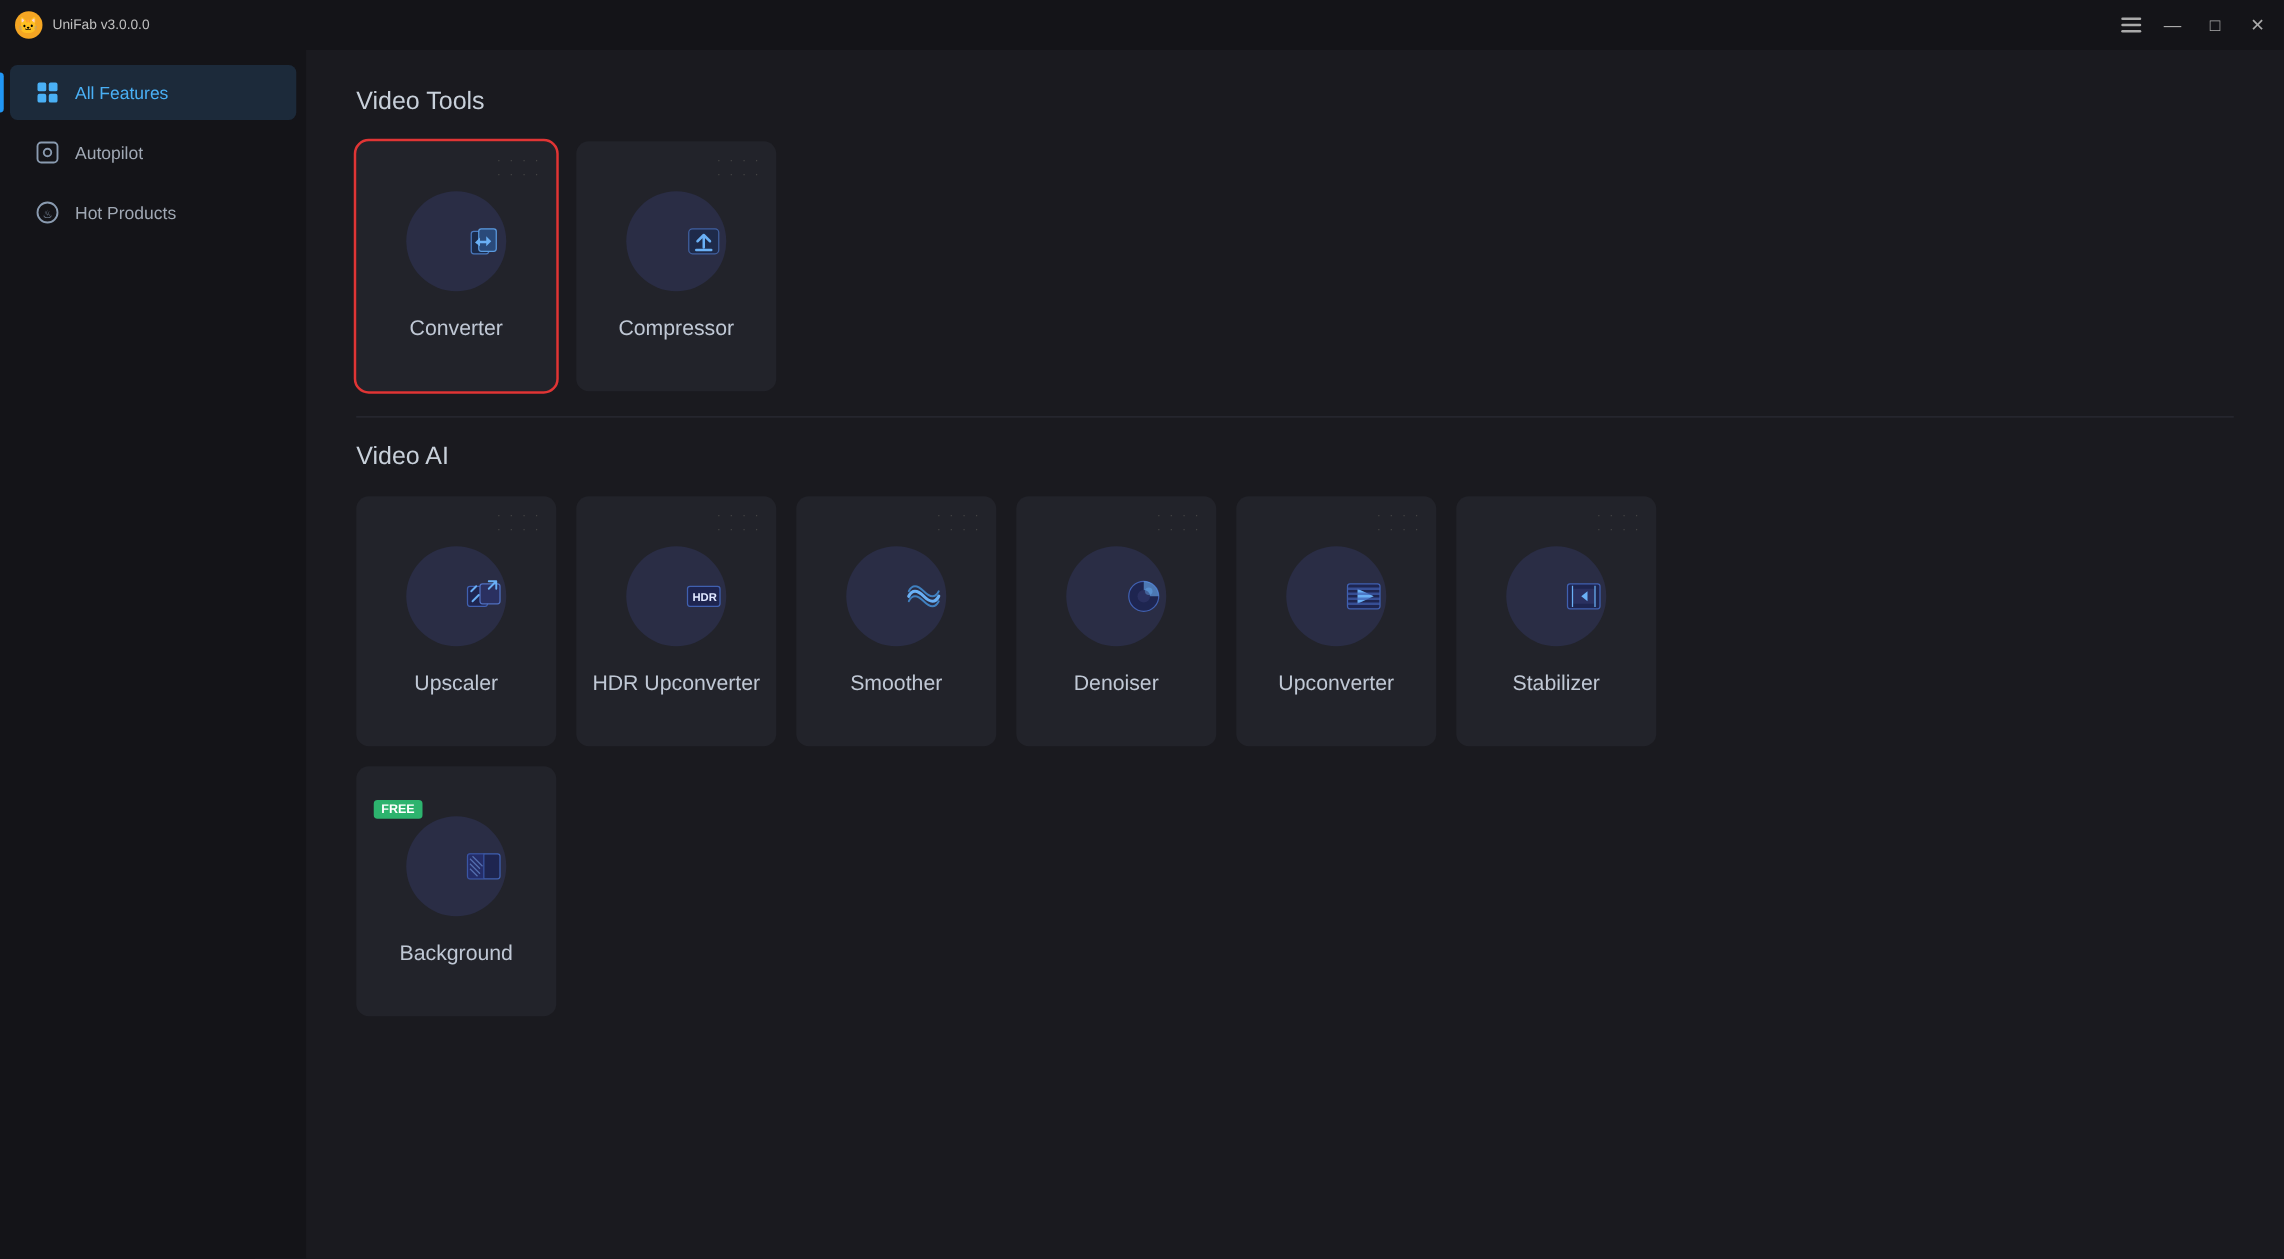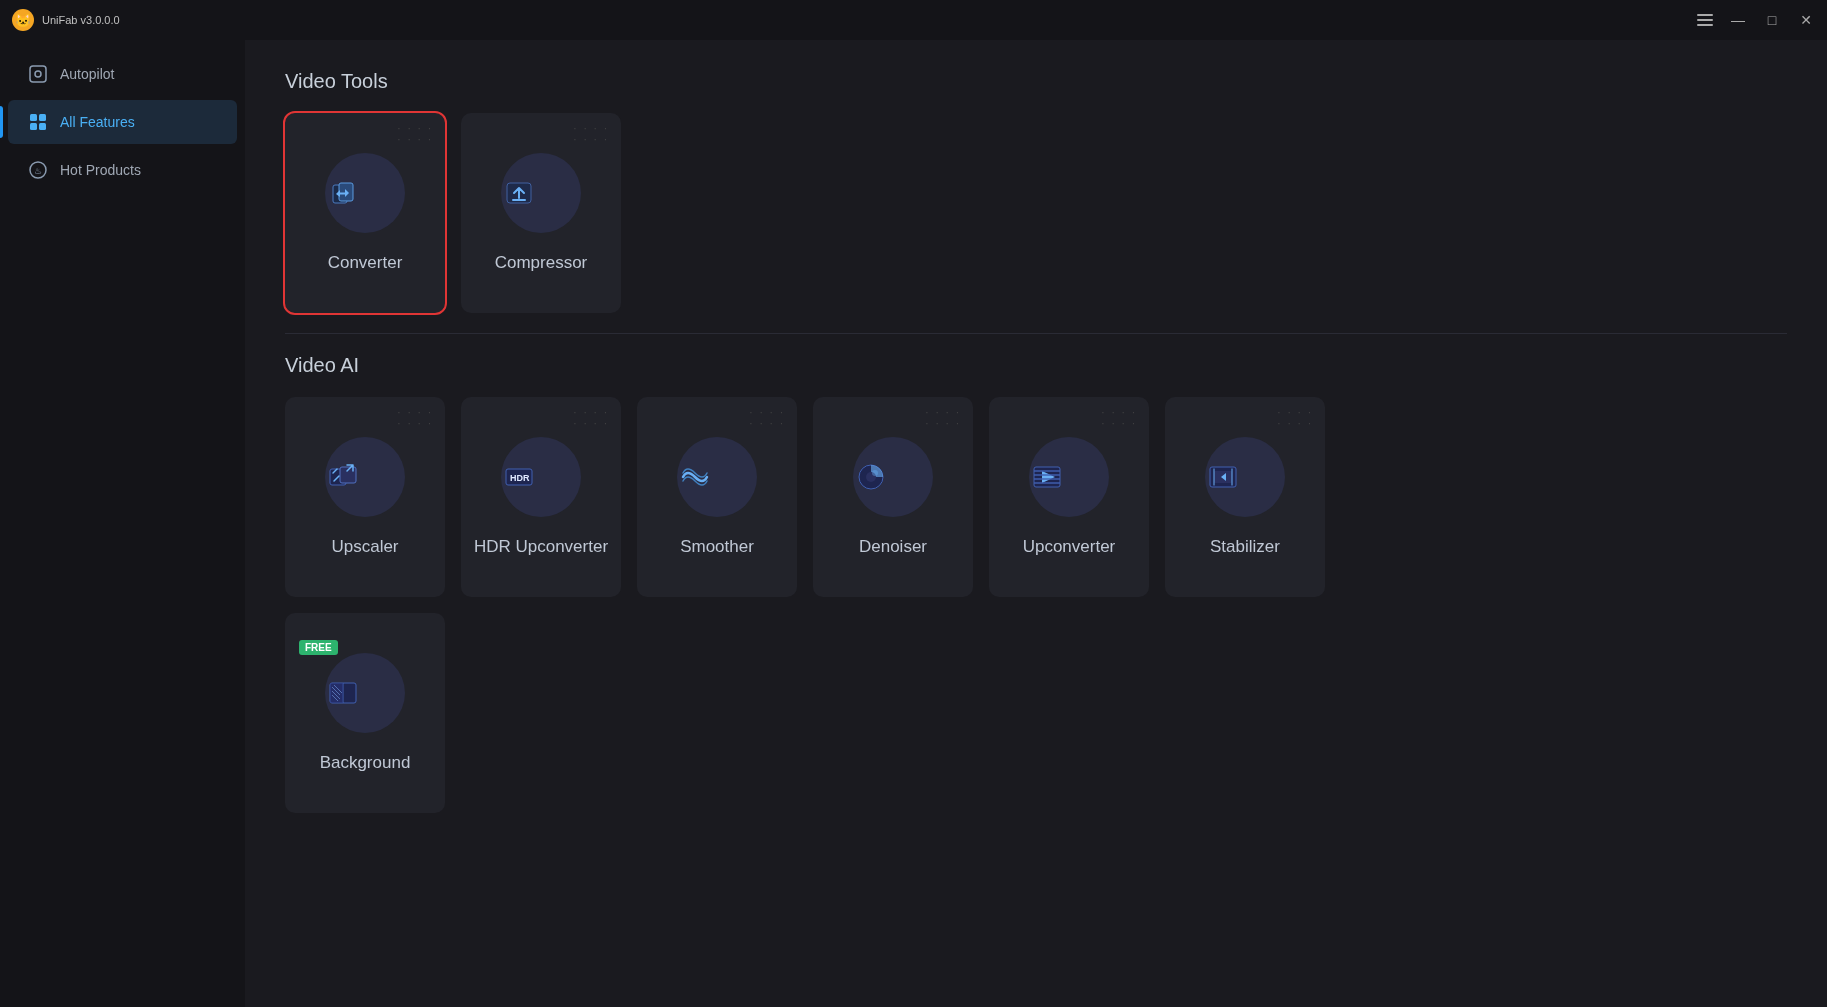--- a/index.html
+++ b/index.html
@@ -187,21 +187,21 @@
       background: #22232a;
     }
 
     .tool-icon-circle {
       width: 80px;
       height: 80px;
       border-radius: 50%;
       background: #2a2d45;
       display: flex;
       align-items: center;
-      justify-content: flex-start;
+      justify-content: flex-end;
       margin-bottom: 20px;
       position: relative;
     }
 
     .tool-name {
       font-size: 17px;
       color: #c0c8d5;
       text-align: center;
     }
 
@@ -274,45 +274,45 @@
     <div class="titlebar-btn">—</div>
     <div class="titlebar-btn">□</div>
     <div class="titlebar-btn close">✕</div>
   </div>
 </div>
 
 <div class="main-layout">
 
   <div class="sidebar">
 
-    <div class="sidebar-item">
-      <div class="sidebar-icon">
-        <svg width="20" height="20" viewBox="0 0 20 20" fill="none">
-          <rect x="2" y="2" width="16" height="16" rx="3" stroke="#8a9bb0" stroke-width="1.5" fill="none"></rect>
-          <circle cx="10" cy="10" r="3" stroke="#8a9bb0" stroke-width="1.5" fill="none"></circle>
-        </svg>
-      </div>
-      <span class="sidebar-label">Autopilot</span>
-    </div>
-
     <div class="sidebar-item active">
       <div class="sidebar-icon">
         <svg width="20" height="20" viewBox="0 0 20 20" fill="none">
           <rect x="2" y="2" width="7" height="7" rx="1.5" fill="#4ab0f5"></rect>
           <rect x="11" y="2" width="7" height="7" rx="1.5" fill="#4ab0f5"></rect>
           <rect x="2" y="11" width="7" height="7" rx="1.5" fill="#4ab0f5"></rect>
           <rect x="11" y="11" width="7" height="7" rx="1.5" fill="#4ab0f5"></rect>
         </svg>
       </div>
       <span class="sidebar-label">All Features</span>
     </div>
 
     <div class="sidebar-item">
       <div class="sidebar-icon">
         <svg width="20" height="20" viewBox="0 0 20 20" fill="none">
+          <rect x="2" y="2" width="16" height="16" rx="3" stroke="#8a9bb0" stroke-width="1.5" fill="none"></rect>
+          <circle cx="10" cy="10" r="3" stroke="#8a9bb0" stroke-width="1.5" fill="none"></circle>
+        </svg>
+      </div>
+      <span class="sidebar-label">Autopilot</span>
+    </div>
+
+    <div class="sidebar-item">
+      <div class="sidebar-icon">
+        <svg width="20" height="20" viewBox="0 0 20 20" fill="none">
           <circle cx="10" cy="10" r="8" stroke="#8a9bb0" stroke-width="1.5" fill="none"></circle>
           <text x="6" y="14" font-size="9" fill="#8a9bb0">♨</text>
         </svg>
       </div>
       <span class="sidebar-label">Hot Products</span>
     </div>
 
   </div>
 
   <div class="content">

